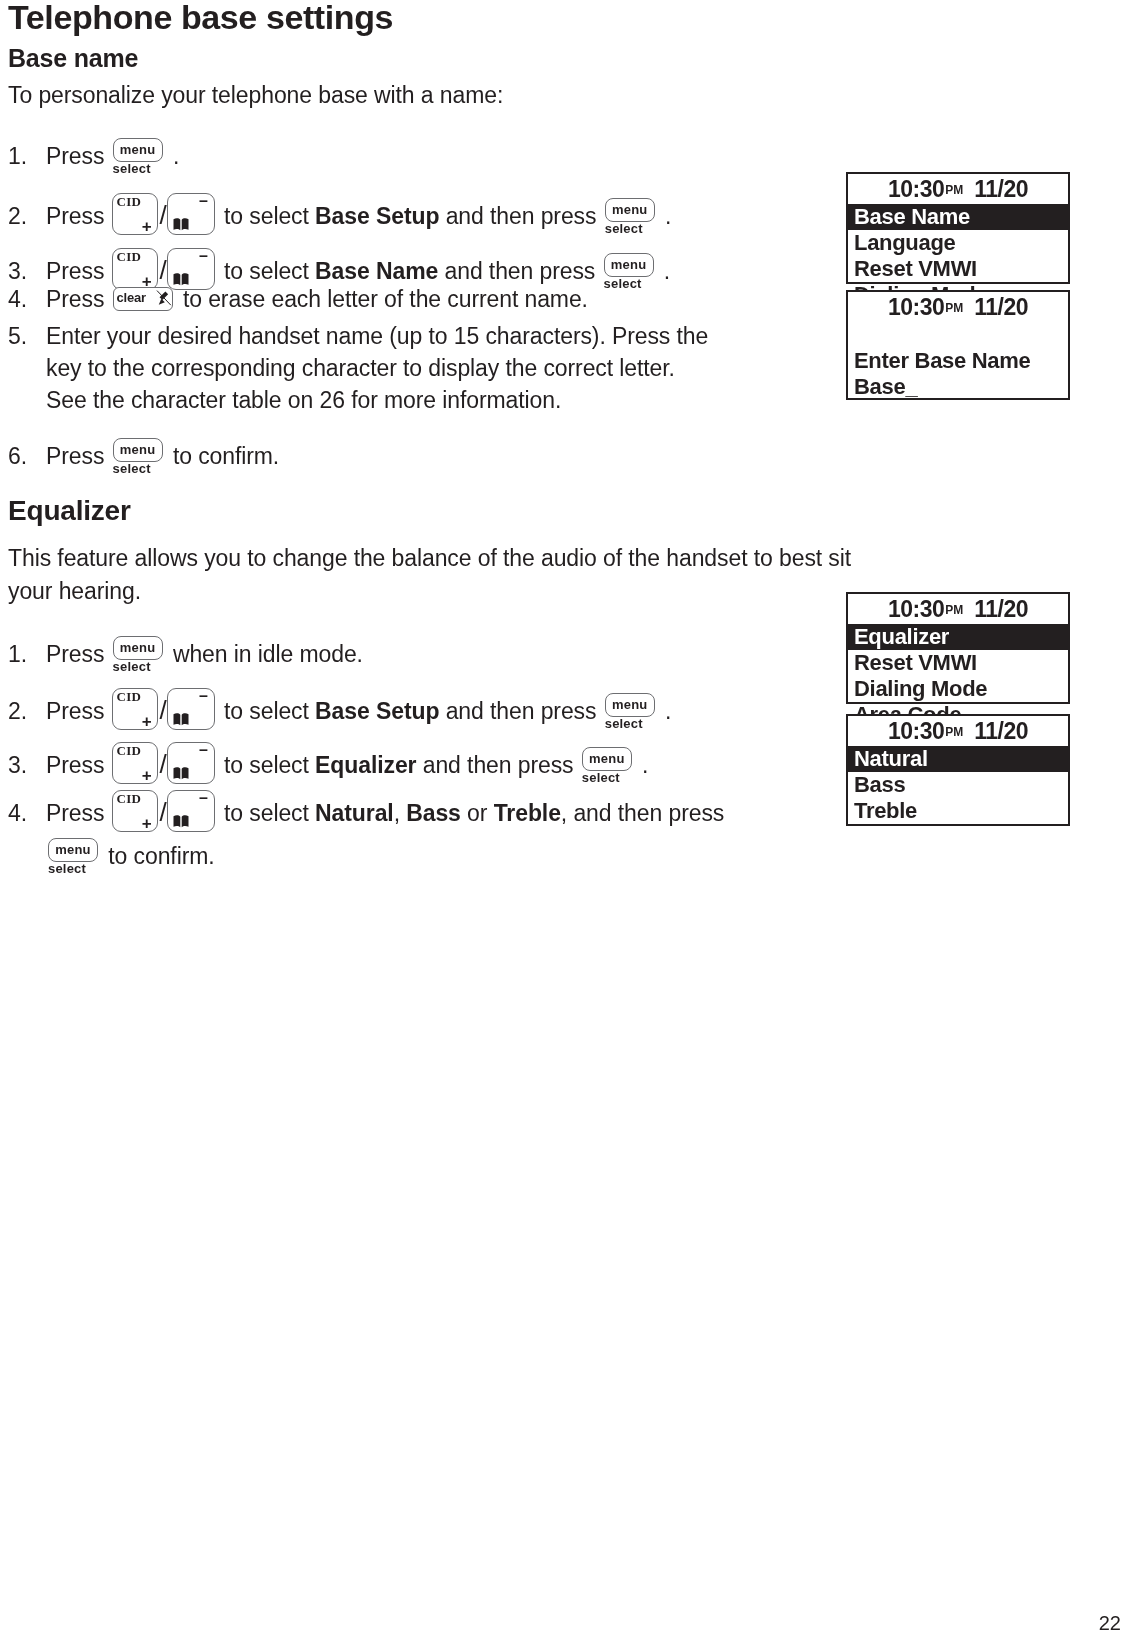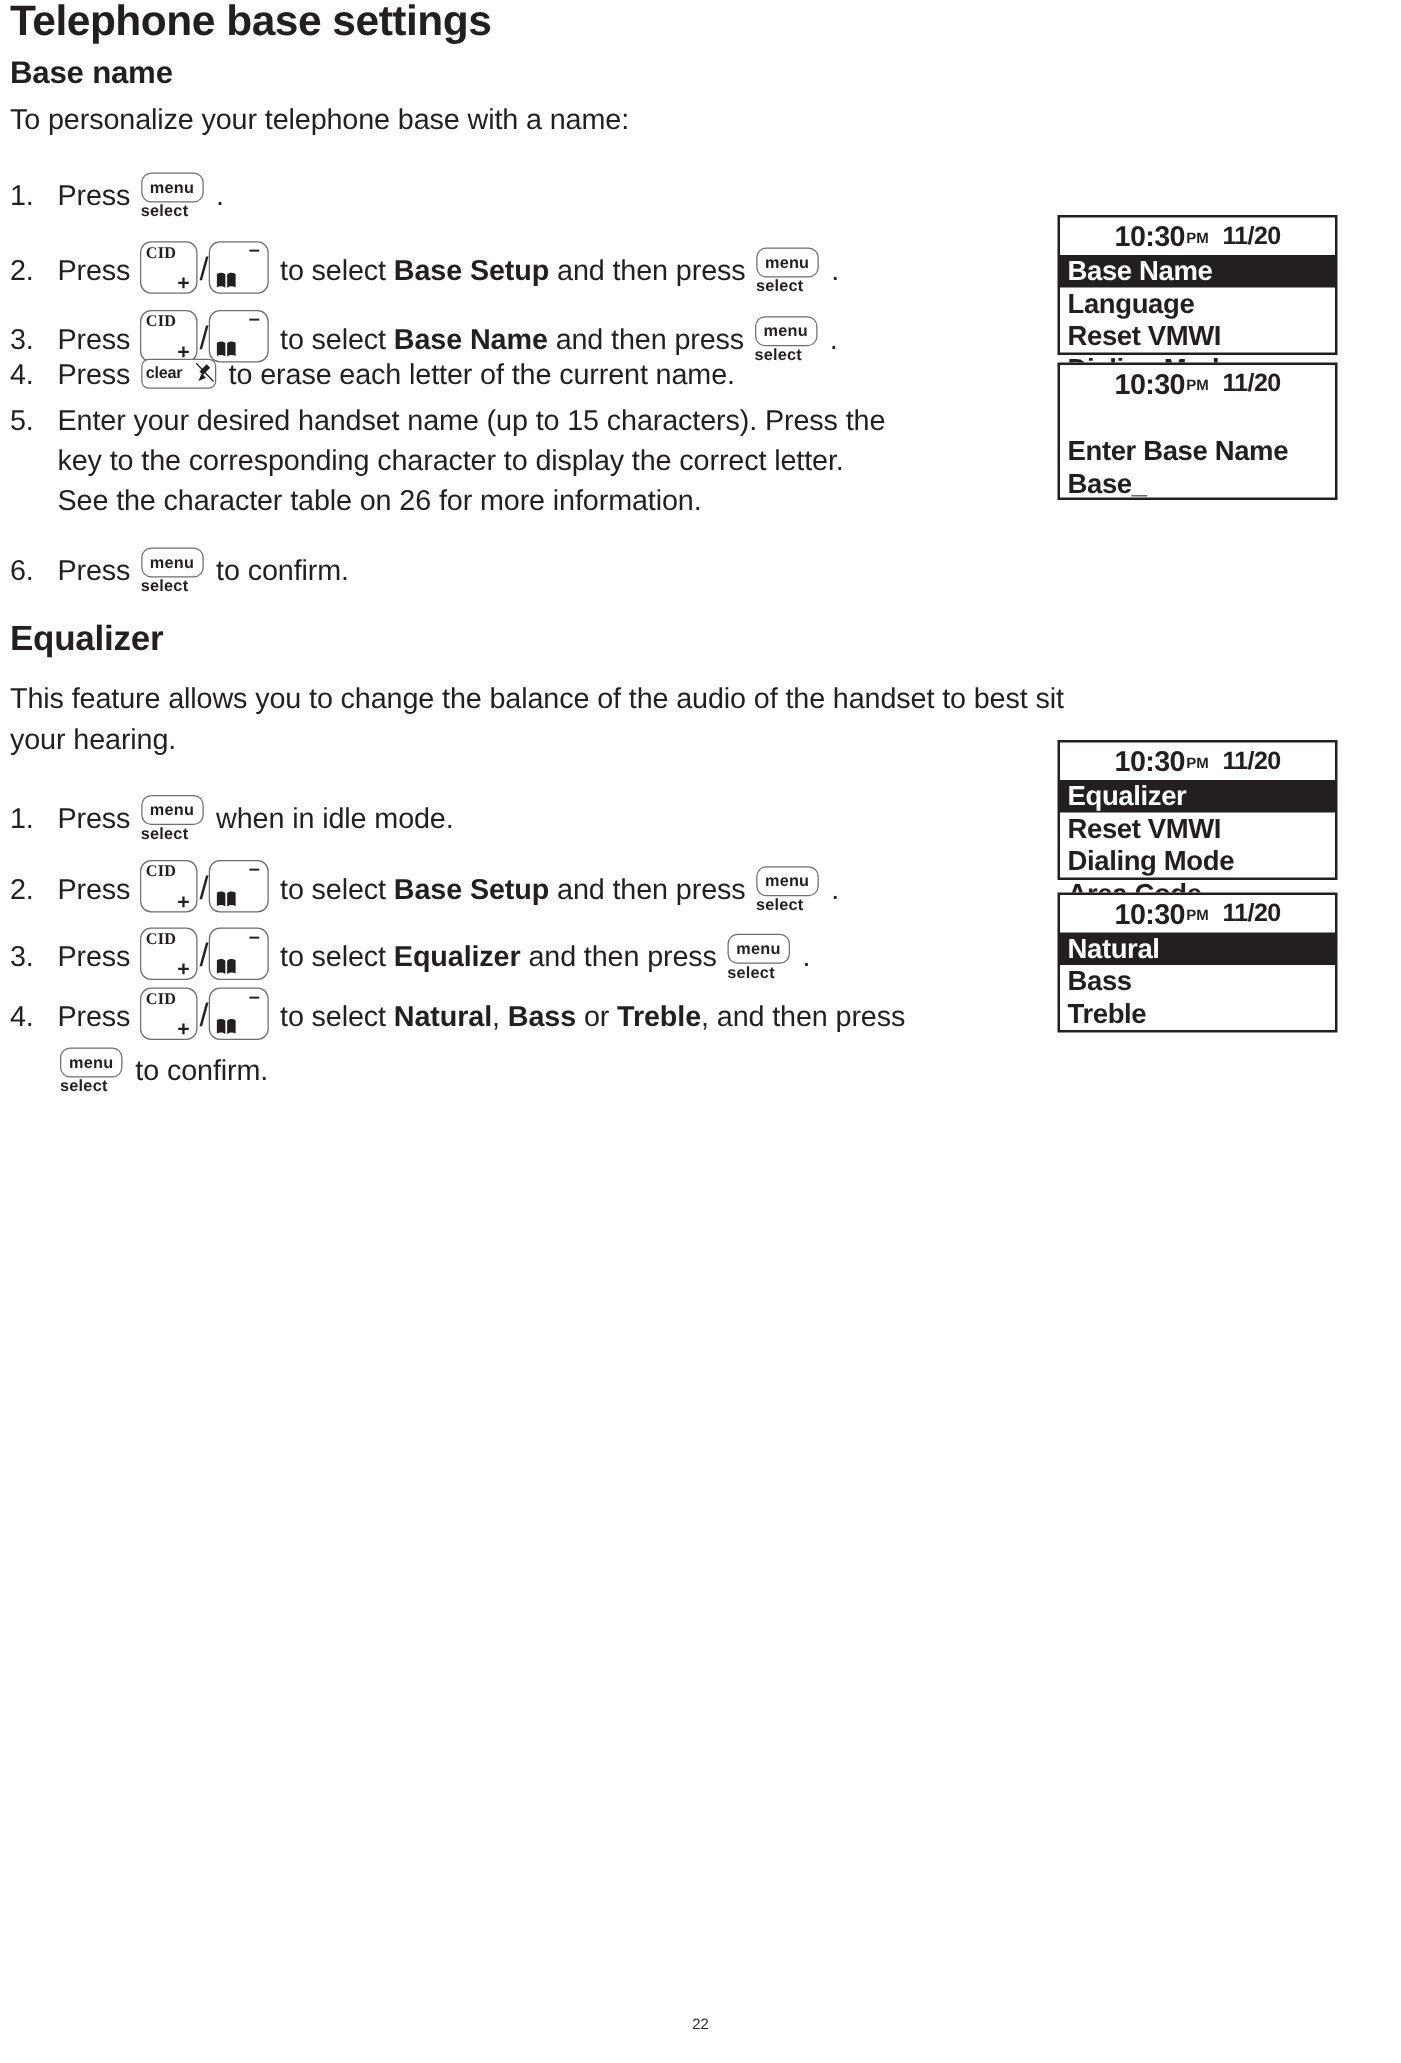--- a/index.html
+++ b/index.html
@@ -248,21 +248,21 @@
     font-weight: bold;
     letter-spacing: -0.5px;
   }
   .lcd-ampm {
     font-size: 12px;
     font-weight: bold;
     margin-left: 1px;
     letter-spacing: 0px;
   }
   .lcd-date {
-    font-size: 20px;
+    font-size: 23px;
     font-weight: bold;
     margin-left: 11px;
     letter-spacing: -0.5px;
   }
   .lcd-row {
     font-size: 22px;
     font-weight: bold;
     letter-spacing: -0.3px;
     color: #231f20;
     line-height: 26px;
@@ -273,22 +273,22 @@
     background: #231f20;
     color: #ffffff;
   }
   .lcd-row.blank { color: transparent; }
 
   
   .pagenum {
     position: absolute;
     left: 0; right: 0;
     top: 1612px;
-    text-align: center;
-    font-size: 12px;
+    text-align: right;
+    font-size: 20px;
     color: #231f20;
   }
 </style>
 </head>
 <body>
 
 <div class="page">
 
   <div class="h1">Telephone base settings</div>
 

